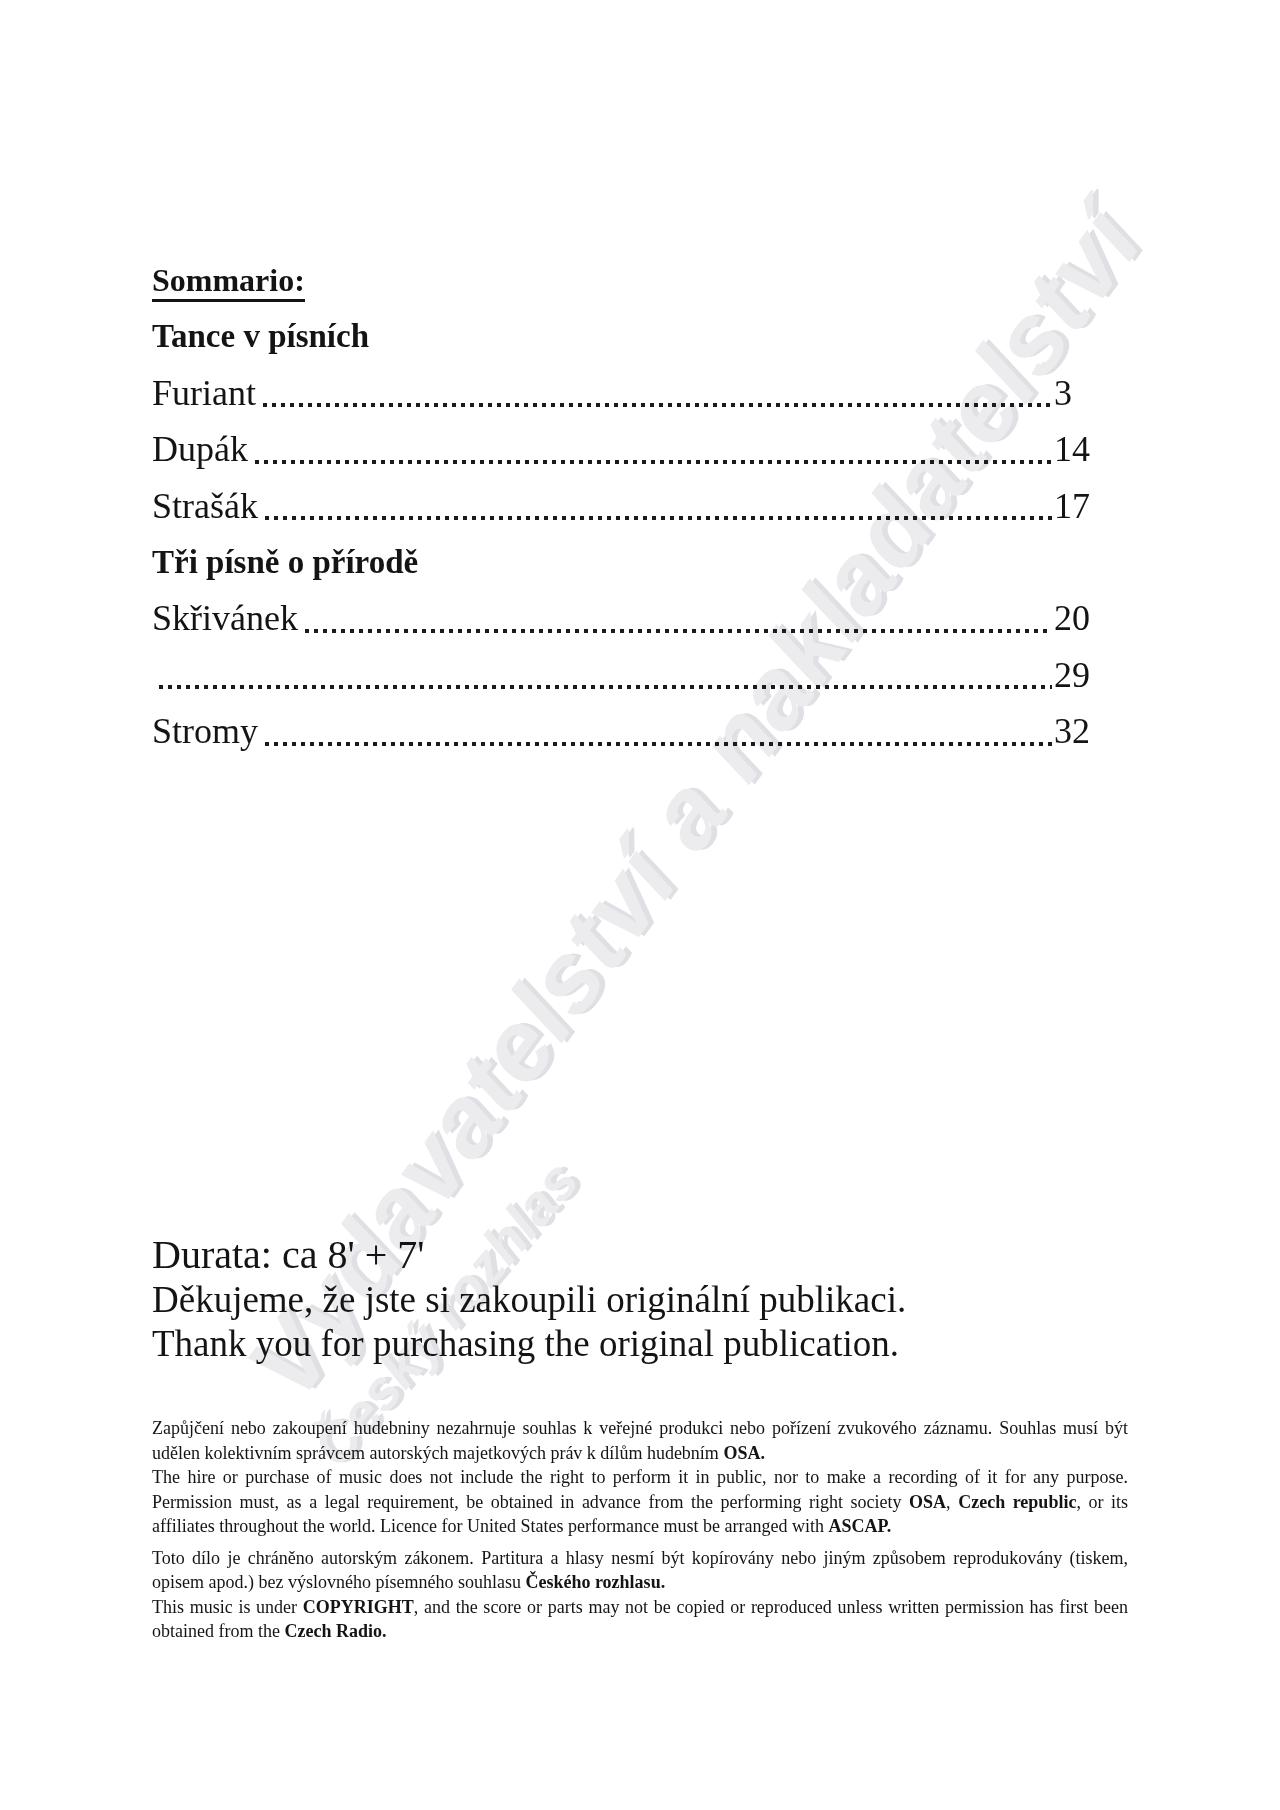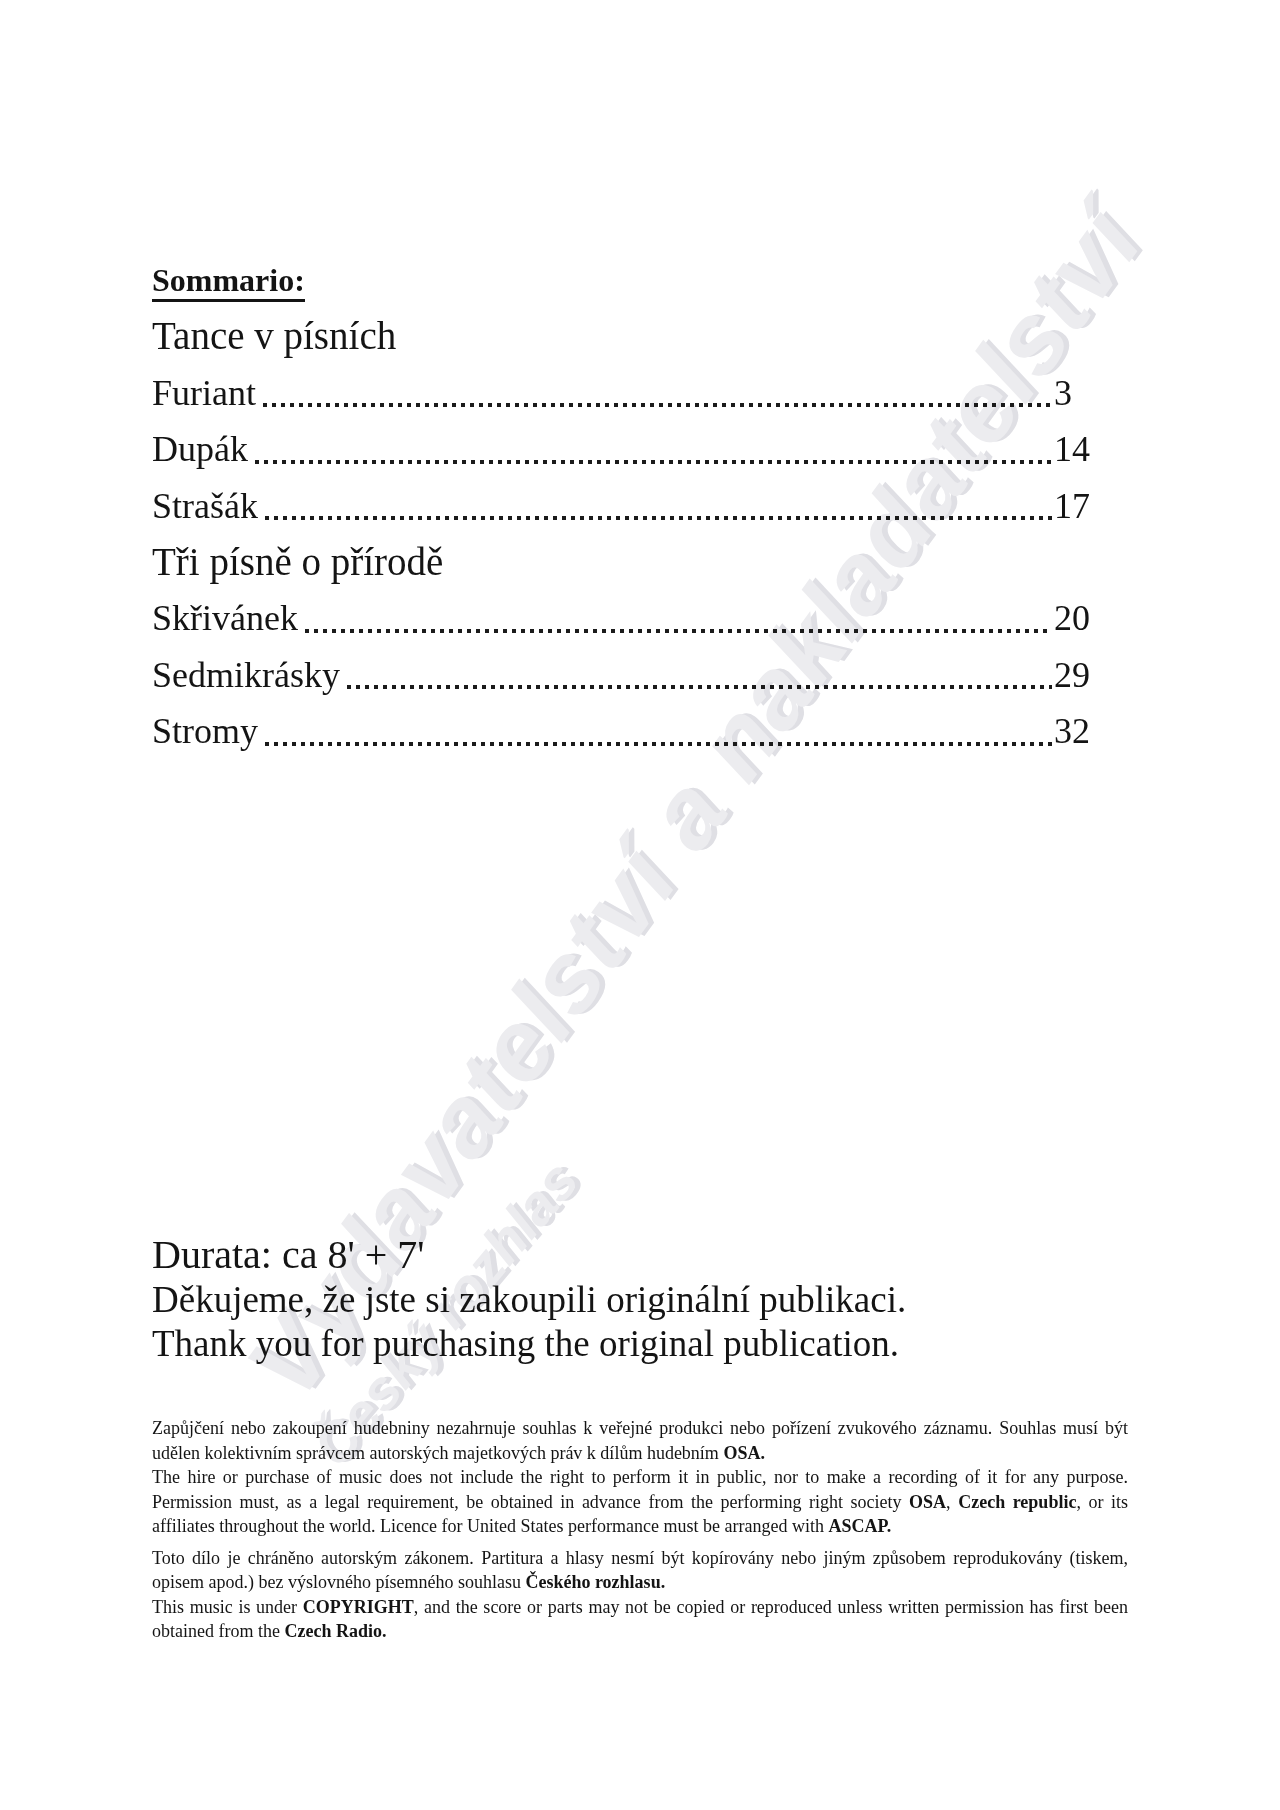--- a/index.html
+++ b/index.html
@@ -46,21 +46,21 @@
     left: 152px; top: 252px;
     width: 946px;
   }
   .toc-line {
     height: 56.4px;
     line-height: 56.4px;
     white-space: nowrap;
   }
   .toc-heading { font-size: 32px; font-weight: bold; }
   .toc-heading .ul { border-bottom: 3px solid #141414; padding-bottom: 1px; }
-  .toc-section  { font-size: 39px; font-weight: normal; }
+  .toc-section  { font-size: 33px; font-weight: bold; }
   .toc-row { display: flex; align-items: flex-end; font-size: 36px; }
   .toc-row .label { flex: 0 0 auto; }
   .leader {
     flex: 1 1 auto;
     height: 4px;
     align-self: flex-end;
     margin: 0 0 14px 7px;
     background: repeating-linear-gradient(90deg, #1b1b1b 0 4.5px, transparent 4.5px 9px);
   }
   .toc-page { flex: 0 0 auto; width: 44px; text-align: left; padding-left: 2px; }
@@ -120,21 +120,20 @@
     </div>
 
     <div class="toc-line toc-section">Tři písně o přírodě</div>
 
     <div class="toc-line toc-row">
       <span class="label">Skřivánek</span>
       <span class="leader"></span>
       <span class="toc-page">20</span>
     </div>
     <div class="toc-line toc-row">
-      <span class="label">Sedmikrásky</span>
       <span class="leader"></span>
       <span class="toc-page">29</span>
     </div>
     <div class="toc-line toc-row">
       <span class="label">Stromy</span>
       <span class="leader"></span>
       <span class="toc-page">32</span>
     </div>
   </div>
 

